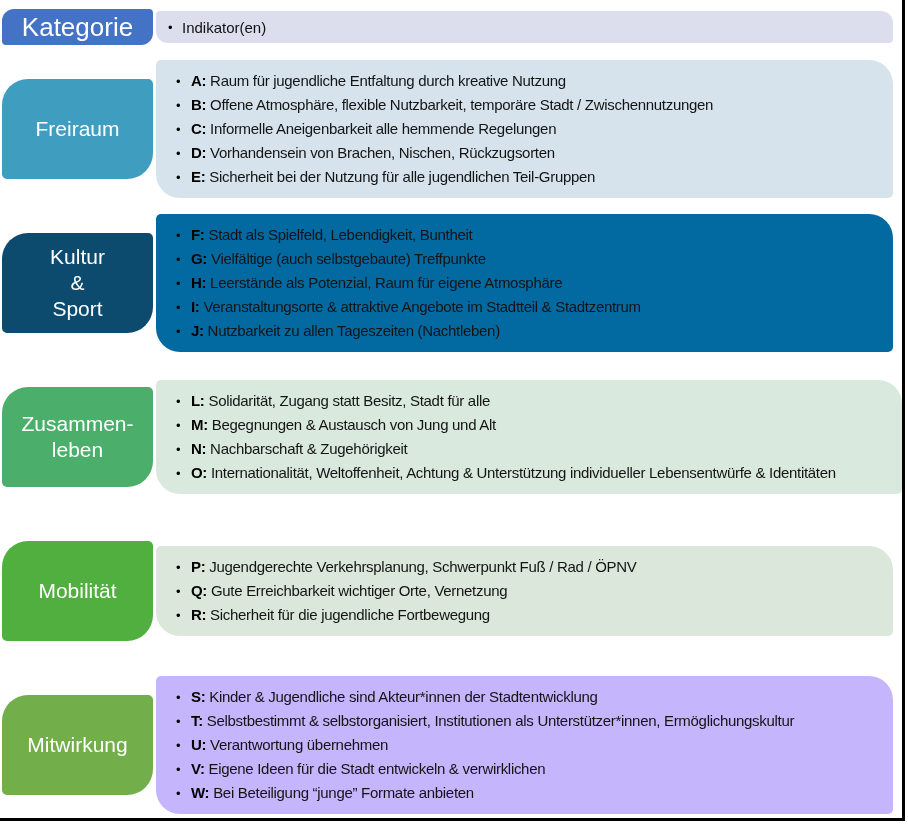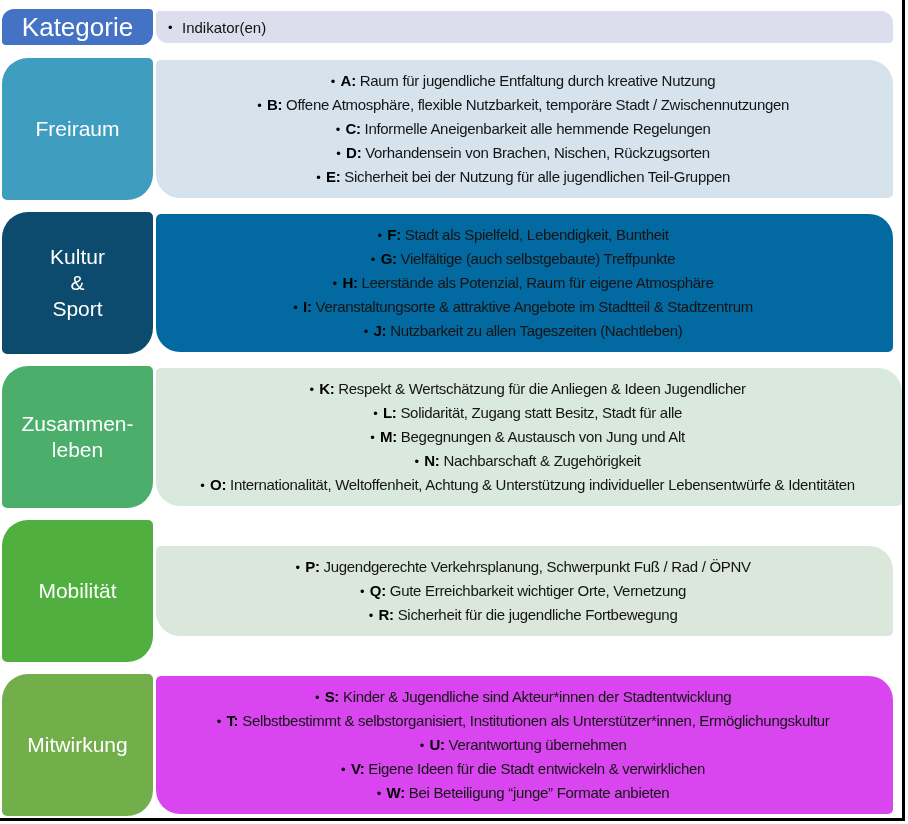--- a/index.html
+++ b/index.html
@@ -4,22 +4,22 @@
 <style>
   html,body{margin:0;padding:0;background:#fff;}
   body{width:908px;height:824px;overflow:hidden;font-family:"Liberation Sans",sans-serif;}
   .canvas{width:905px;height:821px;border-right:3px solid #000;border-bottom:3px solid #000;box-sizing:border-box;position:relative;padding:9px 0 0 2px;}
   .row{display:flex;align-items:center;margin-bottom:12px;}
   .cat-box{width:151px;flex:0 0 151px;color:#fff;display:flex;align-items:center;justify-content:center;text-align:center;}
   .header-row{height:36px;margin-bottom:13px;}
   .header-row .cat-box{height:36px;font-size:26px;border-radius:12px 4px 12px 4px;background:#4472C4;}
   .header-ind{height:32px;width:737px;margin-left:3px;border-radius:4px 12px 4px 12px;display:flex;align-items:center;font-size:15px;color:#111;padding-left:12px;box-sizing:border-box;}
   .cat-row{height:142px;}
-  .cat-row .cat-box{height:142px;font-size:21px;line-height:26px;border-radius:26px 5px 26px 5px;}
-  .ind-box{margin-left:3px;width:737px;border-radius:5px 24px 5px 24px;box-sizing:border-box;padding:9px 8px 9px 0;text-align:center;}
+  .cat-row .cat-box{height:100px;font-size:21px;line-height:26px;border-radius:26px 5px 26px 5px;}
+  .ind-box{margin-left:3px;width:737px;border-radius:5px 24px 5px 24px;box-sizing:border-box;padding:9px 8px 9px 20px;}
   .ind-box.wide{width:751px;}
   .ind-list{list-style:none;margin:0;padding:0;}
   .ind-item{font-size:15px;line-height:23px;color:#141414;letter-spacing:-0.3px;white-space:nowrap;}
   .ind-key{color:#000;}
   .bullet{display:inline-block;width:15px;font-size:13px;color:#000;letter-spacing:0;}
   .header-ind .bullet{width:14px;}
   .cat-label div{text-align:center;}
 </style>
 </head>
 <body>
@@ -99,23 +99,20 @@
 
   <div class="row cat-row">
     <div class="cat-box" style="background: rgb(75, 175, 107);">
       <span class="cat-label">
             <div>Zusammen-</div>
             <div>leben</div>
           </span>
     </div>
     <div class="ind-box wide" style="background: rgb(218, 233, 222);">
       <ul class="ind-list">
-  <li class="ind-item">
-    <span class="bullet">•</span><b class="ind-key">K:</b><span class="ind-text"> Respekt &amp; Wertschätzung für die Anliegen &amp; Ideen Jugendlicher</span>
-  </li>
 
   <li class="ind-item">
     <span class="bullet">•</span><b class="ind-key">L:</b><span class="ind-text"> Solidarität, Zugang statt Besitz, Stadt für alle</span>
   </li>
 
   <li class="ind-item">
     <span class="bullet">•</span><b class="ind-key">M:</b><span class="ind-text"> Begegnungen &amp; Austausch von Jung und Alt</span>
   </li>
 
   <li class="ind-item">
@@ -151,21 +148,21 @@
 </ul>
     </div>
   </div>
 
   <div class="row cat-row">
     <div class="cat-box" style="background: rgb(114, 174, 74);">
       <span class="cat-label">
             <div>Mitwirkung</div>
           </span>
     </div>
-    <div class="ind-box" style="background: #d946ef;">
+    <div class="ind-box" style="background: #c4b5fd;">
       <ul class="ind-list">
   <li class="ind-item">
     <span class="bullet">•</span><b class="ind-key">S:</b><span class="ind-text"> Kinder &amp; Jugendliche sind Akteur*innen der Stadtentwicklung</span>
   </li>
 
   <li class="ind-item">
     <span class="bullet">•</span><b class="ind-key">T:</b><span class="ind-text"> Selbstbestimmt &amp; selbstorganisiert, Institutionen als Unterstützer*innen, Ermöglichungskultur</span>
   </li>
 
   <li class="ind-item">

